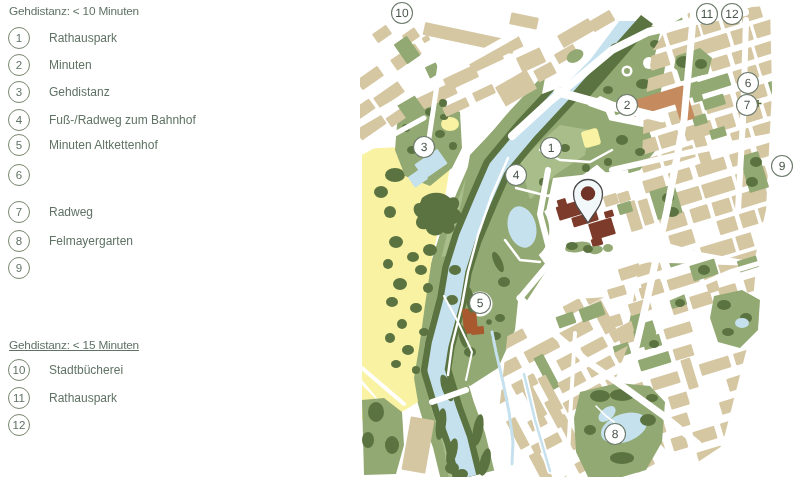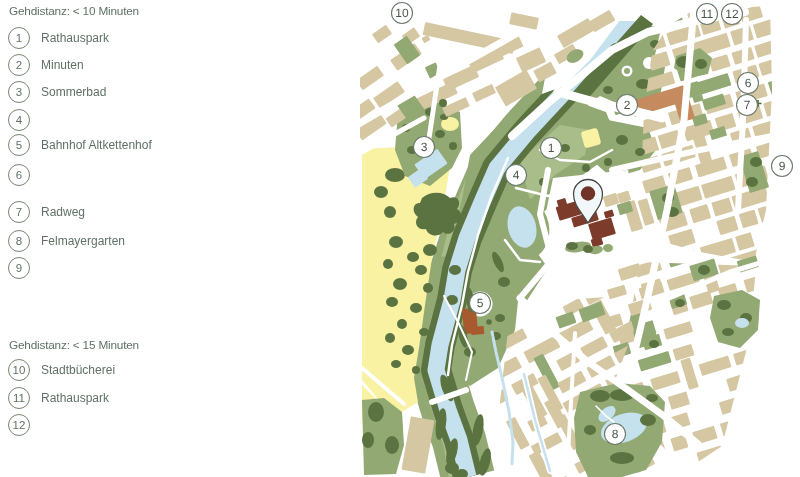--- a/index.html
+++ b/index.html
@@ -3,70 +3,71 @@
 <meta charset="utf-8">
 <style>
   html,body{margin:0;padding:0;}
   body{-webkit-font-smoothing:antialiased;width:800px;height:477px;position:relative;background:#fff;overflow:hidden;
        font-family:"Liberation Sans", sans-serif;}
   .hdr{position:absolute;left:9px;color:#5f7265;font-size:11.8px;letter-spacing:-.2px;white-space:nowrap;}
   .item{position:absolute;left:8px;display:flex;align-items:center;color:#5f7265;}
   .num{width:20px;height:20px;border:1px solid #77866f;border-radius:50%;
        display:flex;align-items:center;justify-content:center;font-size:11.5px;
        flex:none;background:#fff;font-family:"Liberation Sans",sans-serif;}
-  .lbl{margin-left:11px;font-size:12px;line-height:16px;letter-spacing:0;}
+  .lbl{margin-left:19px;font-size:12px;line-height:16px;letter-spacing:0;}
 </style>
 </head>
 <body>
 
 <div class="hdr" style="top:4px;text-align:center;">Gehdistanz: &lt; 10 Minuten</div>
 
 <div class="item" style="top:26.6px;">
     <div class="num">1</div>
     <div class="lbl">Rathauspark</div>
   </div>
 
 <div class="item" style="top:54.1px;">
     <div class="num">2</div>
     <div class="lbl">Minuten</div>
   </div>
 
 <div class="item" style="top:80.7px;">
     <div class="num">3</div>
-    <div class="lbl">Sommerbad</div>
+    <div class="lbl">Gehdistanz</div>
   </div>
 
 <div class="item" style="top:108.7px;">
     <div class="num">4</div>
+    <div class="lbl">Fuß-/Radweg zum Bahnhof</div>
   </div>
 
 <div class="item" style="top:134px;">
     <div class="num">5</div>
-    <div class="lbl">Bahnhof Altkettenhof</div>
+    <div class="lbl">Minuten Altkettenhof</div>
   </div>
 
 <div class="item" style="top:164px;">
     <div class="num">6</div>
   </div>
 
 <div class="item" style="top:200.5px;">
     <div class="num">7</div>
     <div class="lbl">Radweg</div>
   </div>
 
 <div class="item" style="top:229.7px;">
     <div class="num">8</div>
     <div class="lbl">Felmayergarten</div>
   </div>
 
 <div class="item" style="top:256.6px;">
     <div class="num">9</div>
   </div>
 
-<div class="hdr" style="top:338px;">Gehdistanz: &lt; 15 Minuten</div>
+<div class="hdr" style="top:338px;text-decoration:underline;">Gehdistanz: &lt; 15 Minuten</div>
 
 <div class="item" style="top:358.9px;">
     <div class="num">10</div>
     <div class="lbl">Stadtbücherei</div>
   </div>
 
 <div class="item" style="top:386.7px;">
     <div class="num">11</div>
     <div class="lbl">Rathauspark</div>
   </div>

